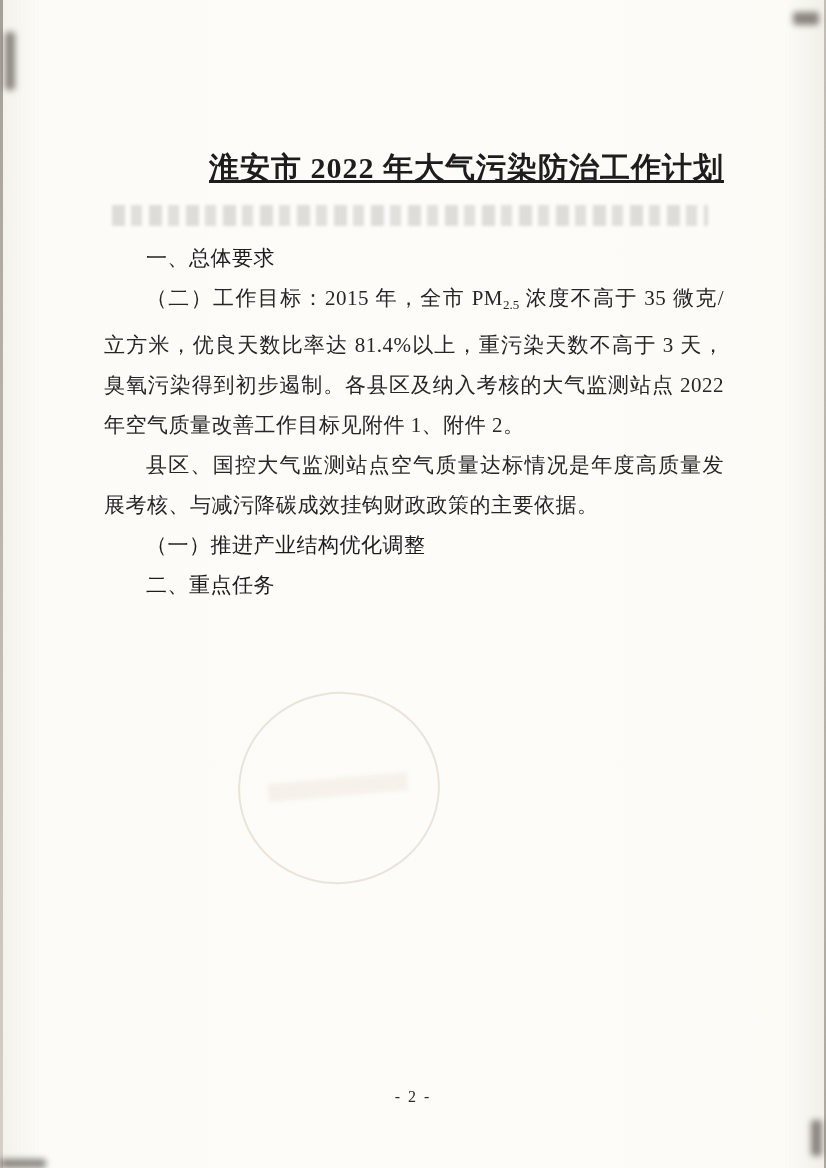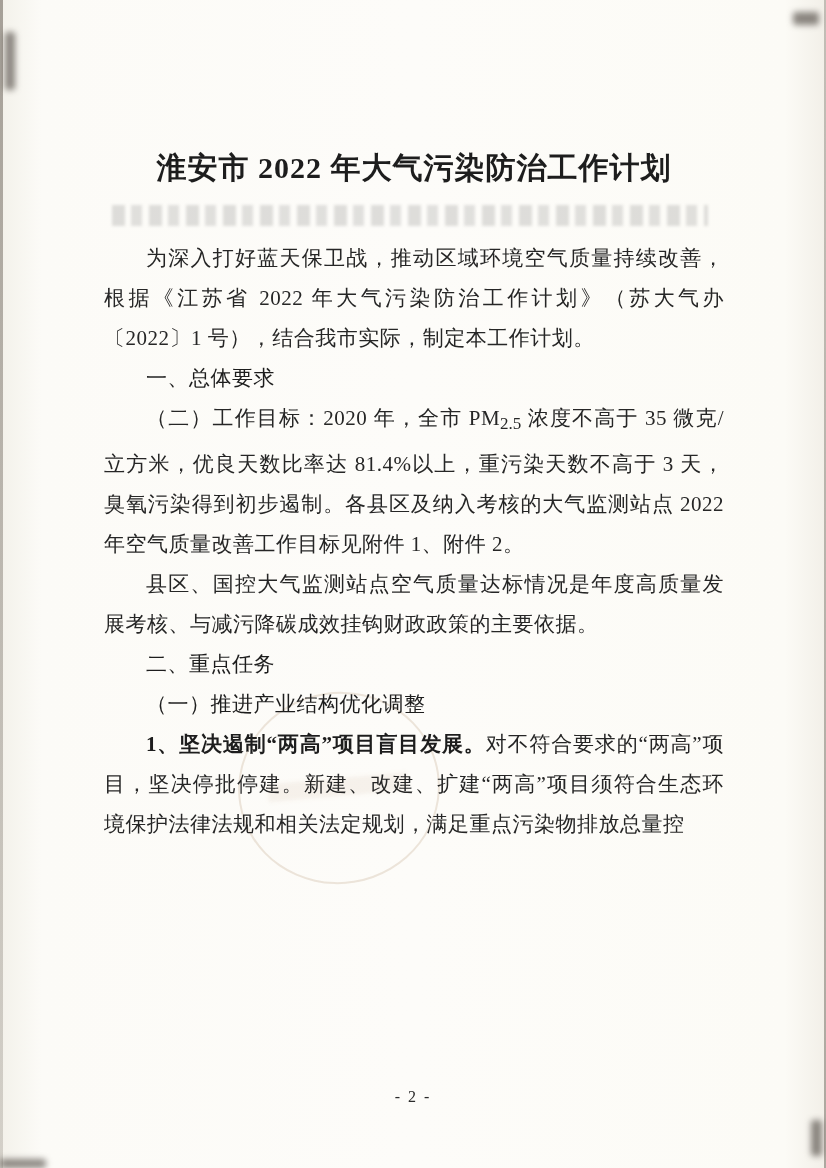--- a/index.html
+++ b/index.html
@@ -35,33 +35,33 @@
     border:2px solid rgba(152,104,58,.16); border-radius:50%;
     transform:rotate(-9deg); pointer-events:none;
   }
   .stamp::after {
     content:""; position:absolute; left:28px; top:84px; width:140px; height:18px;
     background:rgba(152,104,58,.07); filter:blur(2px); transform:rotate(4deg);
   }
   
   .content { position:absolute; left:104px; width:620px; top:0; }
   .doc-title {
-    margin:146px 0 0 0; text-align:center;
+    margin:146px 0 0 0; text-align:right;
     font-size:30px; line-height:44px; font-weight:bold;
-    letter-spacing:1px; color:#1d1d1d;
+    letter-spacing:1px; color:#1d1d1d;text-decoration:underline;
   }
   .body-text { margin-top:48px; }
   .content p {
     margin:0; font-size:21px; line-height:40px;
     text-align:justify; text-indent:2em; color:#262626;
     letter-spacing:.5px;
   }
   .content p.hd { font-weight:normal; color:#1d1d1d; }
   .content p b { font-weight:bold; color:#1d1d1d; }
-  sub.pm { font-size:17px; vertical-align:-4px; letter-spacing:0; }
+  sub.pm { font-size:13px; vertical-align:-4px; letter-spacing:0; }
   .page-num {
     position:absolute; top:1088px; left:0; width:100%;
     text-align:center; font-size:16px; letter-spacing:2px; color:#2b2b2b;
   }
 </style>
 </head>
 <body>
 
 <div class="page">
 
@@ -71,31 +71,29 @@
   <div class="smudge tr"></div>
   <div class="smudge br"></div>
   <div class="smudge bl"></div>
   <div class="ghost"></div>
   <div class="stamp"></div>
 
   <div class="content">
     <h1 class="doc-title">淮安市 2022 年大气污染防治工作计划</h1>
 
     <div class="body-text">
-      <p>为深入打好蓝天保卫战，推动区域环境空气质量持续改善，根据《江苏省 2022 年大气污染防治工作计划》（苏大气办〔2022〕1 号），结合我市实际，制定本工作计划。</p>
 
       <p class="hd">一、总体要求</p>
 
 
-      <p><span>（二）工作目标：2020 年，全市 PM</span><sub class="pm">2.5</sub><span> 浓度不高于 35 微克/立方米，优良天数比率达 81.4%以上，重污染天数不高于 3 天，臭氧污染得到初步遏制。各县区及纳入考核的大气监测站点 2022 年空气质量改善工作目标见附件 1、附件 2。</span></p>
+      <p><span>（二）工作目标：2015 年，全市 PM</span><sub class="pm">2.5</sub><span> 浓度不高于 35 微克/立方米，优良天数比率达 81.4%以上，重污染天数不高于 3 天，臭氧污染得到初步遏制。各县区及纳入考核的大气监测站点 2022 年空气质量改善工作目标见附件 1、附件 2。</span></p>
 
       <p>县区、国控大气监测站点空气质量达标情况是年度高质量发展考核、与减污降碳成效挂钩财政政策的主要依据。</p>
 
+      <p class="hd">（一）推进产业结构优化调整</p>
+
       <p class="hd">二、重点任务</p>
 
-      <p class="hd">（一）推进产业结构优化调整</p>
-
-      <p><b>1、坚决遏制“两高”项目盲目发展。</b><span>对不符合要求的“两高”项目，坚决停批停建。新建、改建、扩建“两高”项目须符合生态环境保护法律法规和相关法定规划，满足重点污染物排放总量控</span></p>
     </div>
   </div>
 
   <div class="page-num">- 2 -</div>
 </div>
 
 </body></html>

